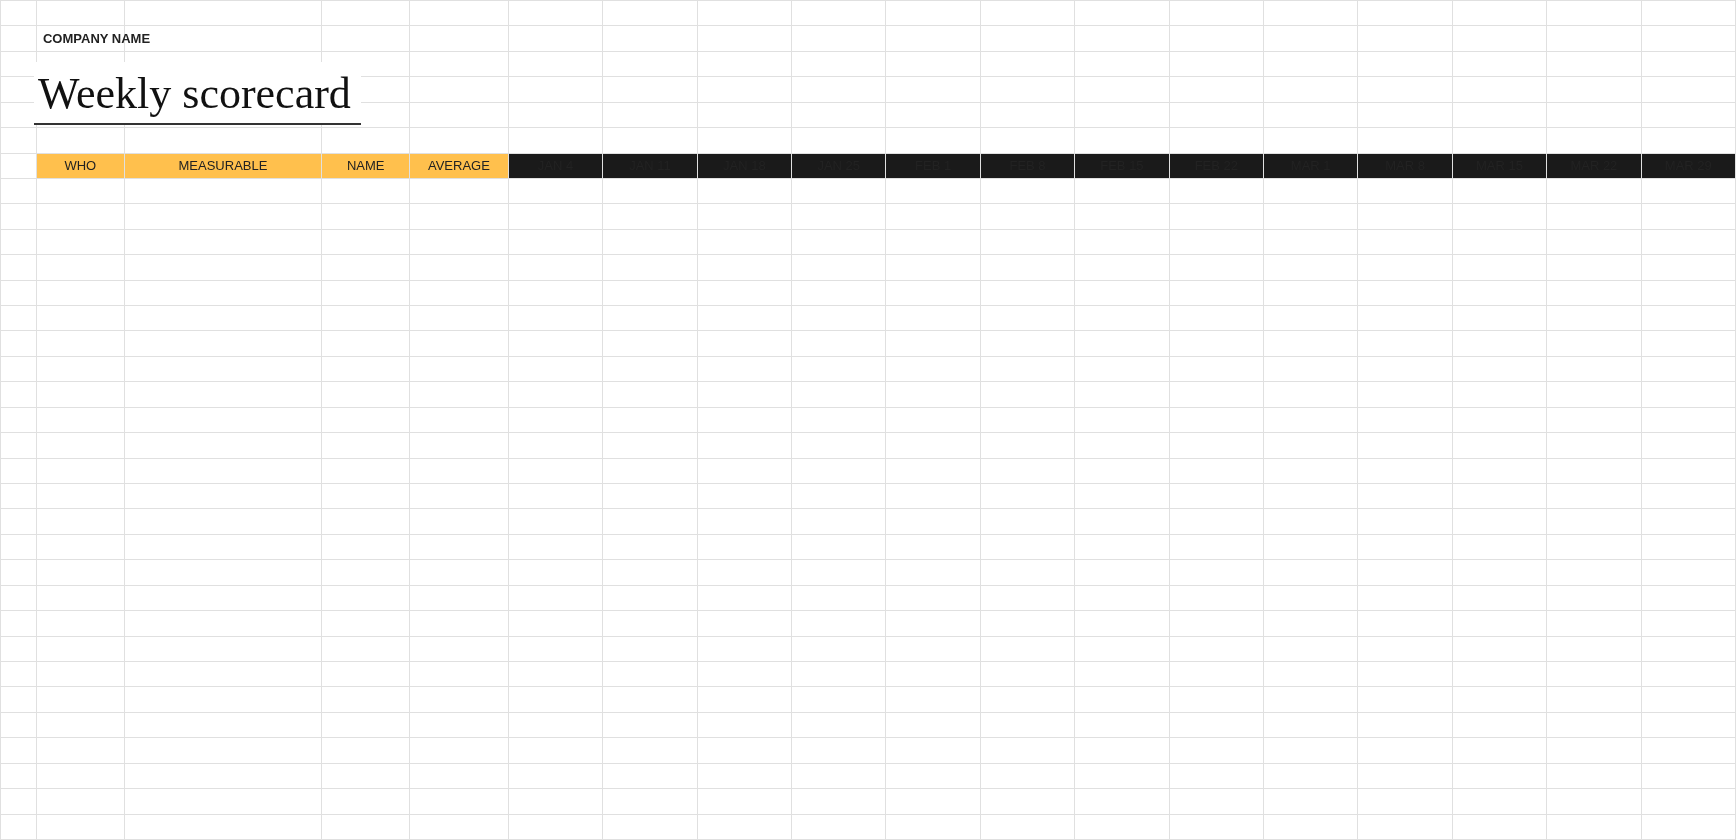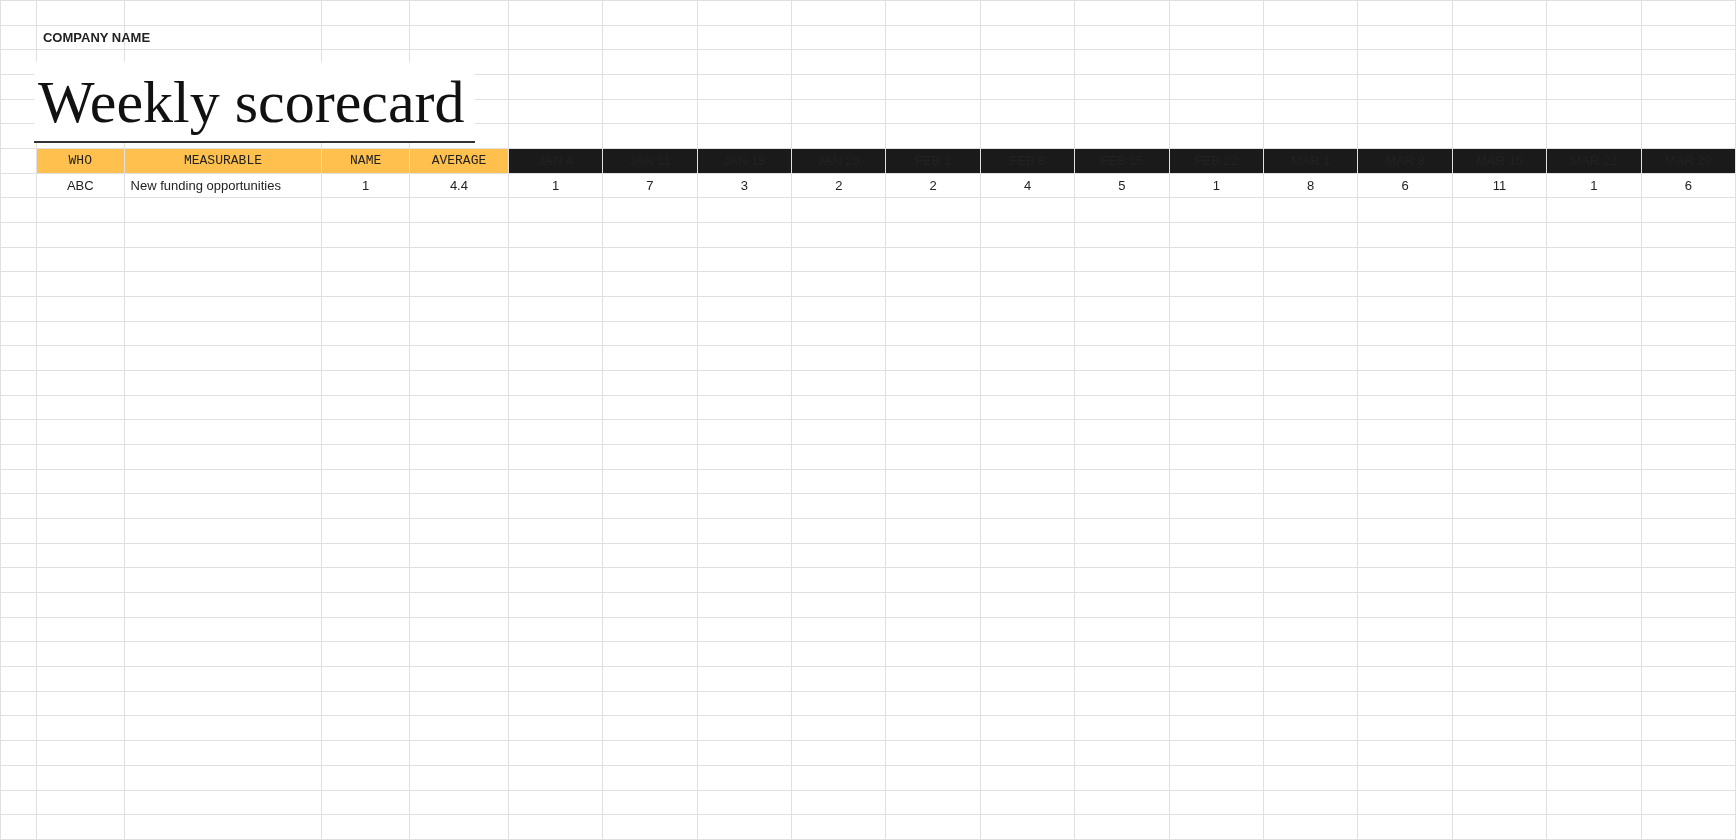--- a/index.html
+++ b/index.html
@@ -45,36 +45,35 @@
     font-weight: bold;
     font-size: 15px;
     color: #111;
   }
   .title-overlay {
     position: absolute;
     left: 34px;
     top: 62px;
     background: #fff;
     font-family: Georgia, 'Times New Roman', serif;
-    font-size: 60px;
+    font-size: 44px;
     color: #111;
     padding: 6px 10px 4px 4px;
     border-bottom: 2px solid #333;
     white-space: nowrap;
     z-index: 5;
   }
 
   
   td.hdr-y {
     background: #ffc04d;
     color: #222;
     font-size: 13px;
     text-align: center;
     font-weight: 500;
-    font-family: Liberation Mono, monospace;
   }
   
   td.hdr-b {
     background: #1a1a1a;
     color: #ffc04d;
     font-size: 13px;
     text-align: center;
     font-weight: 500;
   }
 
@@ -245,40 +244,20 @@
           <td class="hdr-b">FEB 15</td>
           <td class="hdr-b">FEB 22</td>
           <td class="hdr-b">MAR 1</td>
           <td class="hdr-b">MAR 8</td>
           <td class="hdr-b">MAR 15</td>
           <td class="hdr-b">MAR 22</td>
           <td class="hdr-b">MAR 29</td>
         </tr>
         <tr>
           <td></td>
-          <td class="center">ABC</td>
-          <td class="left">New funding opportunities</td>
-          <td class="center">1</td>
-          <td class="center">4.4</td>
-          <td class="center">1</td>
-          <td class="center">7</td>
-          <td class="center">3</td>
-          <td class="center">2</td>
-          <td class="center">2</td>
-          <td class="center">4</td>
-          <td class="center">5</td>
-          <td class="center">1</td>
-          <td class="center">8</td>
-          <td class="center">6</td>
-          <td class="center">11</td>
-          <td class="center">1</td>
-          <td class="center">6</td>
-        </tr>
-        <tr>
-          <td></td>
           <td></td>
           <td></td>
           <td></td>
           <td></td>
           <td></td>
           <td></td>
           <td></td>
           <td></td>
           <td></td>
           <td></td>

